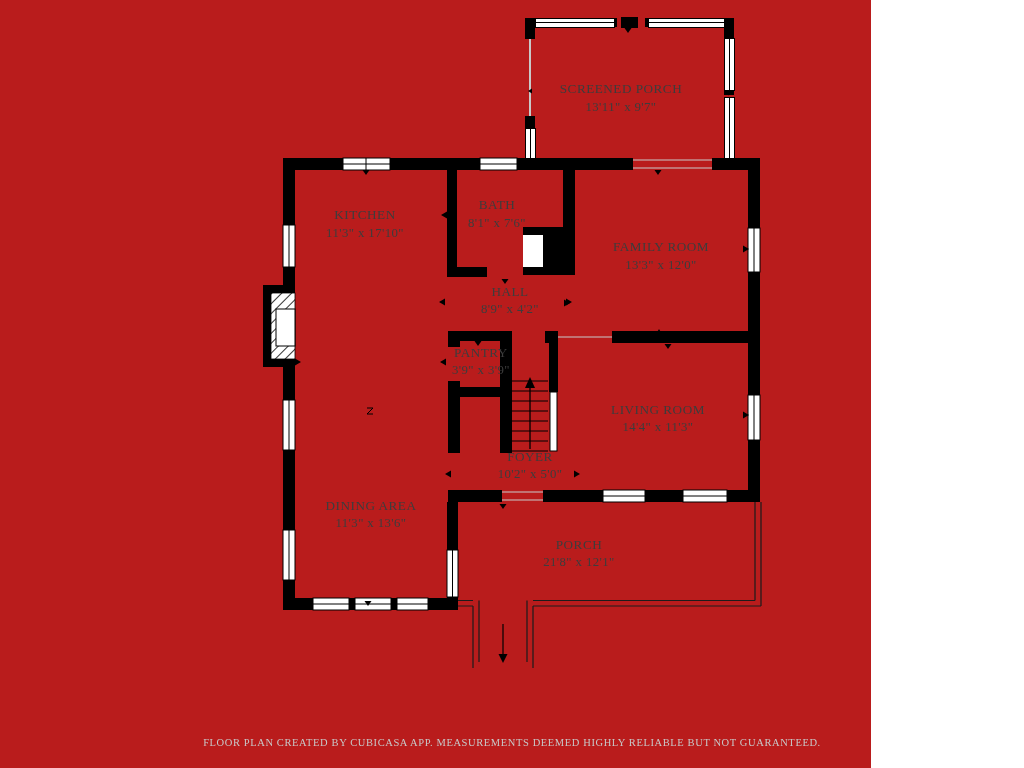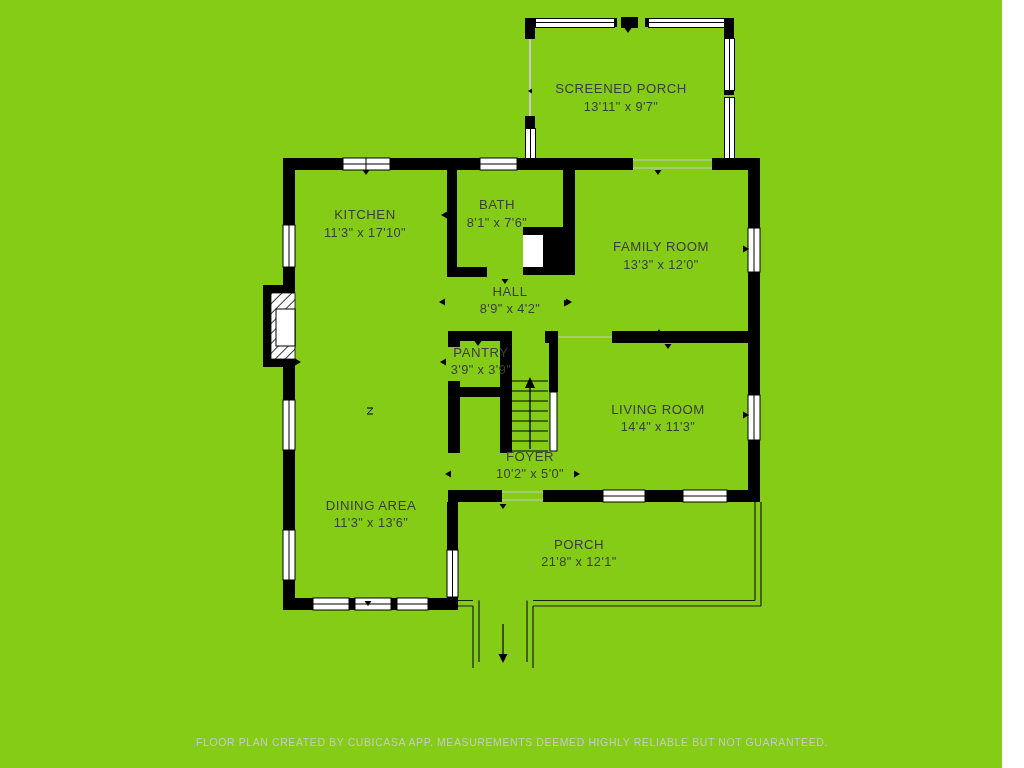--- a/index.html
+++ b/index.html
@@ -1,21 +1,21 @@
 <!DOCTYPE html>
 <html><head>
 <meta charset="utf-8">
 <style>
   html,body{margin:0;padding:0;background:#fff;}
   .stage{
     position:relative;
-    width:1002px;height:768px;
-    background:#84cc16;
+    width:871px;height:768px;
+    background:#b91c1c;
     overflow:hidden;
-    font-family:Liberation Sans, sans-serif;
+    font-family:Liberation Serif, serif;
   }
   svg{position:absolute;left:0;top:0;}
   .wall{fill:#000000;}
   .win{fill:#ffffff;stroke:#000000;stroke-width:1;}
   .winline{stroke:#000000;stroke-width:1;}
   .openline{stroke:#c9c9c9;stroke-width:1.2;fill:none;}
   .porchline{stroke:#1c1c1c;stroke-width:1.2;fill:none;}
   .tread{stroke:#000000;stroke-width:1;}
   .marker{fill:#000000;}
   .room-name{font-size:13.2px;fill:#3d3d3d;letter-spacing:0.5px;font-weight:500;}

